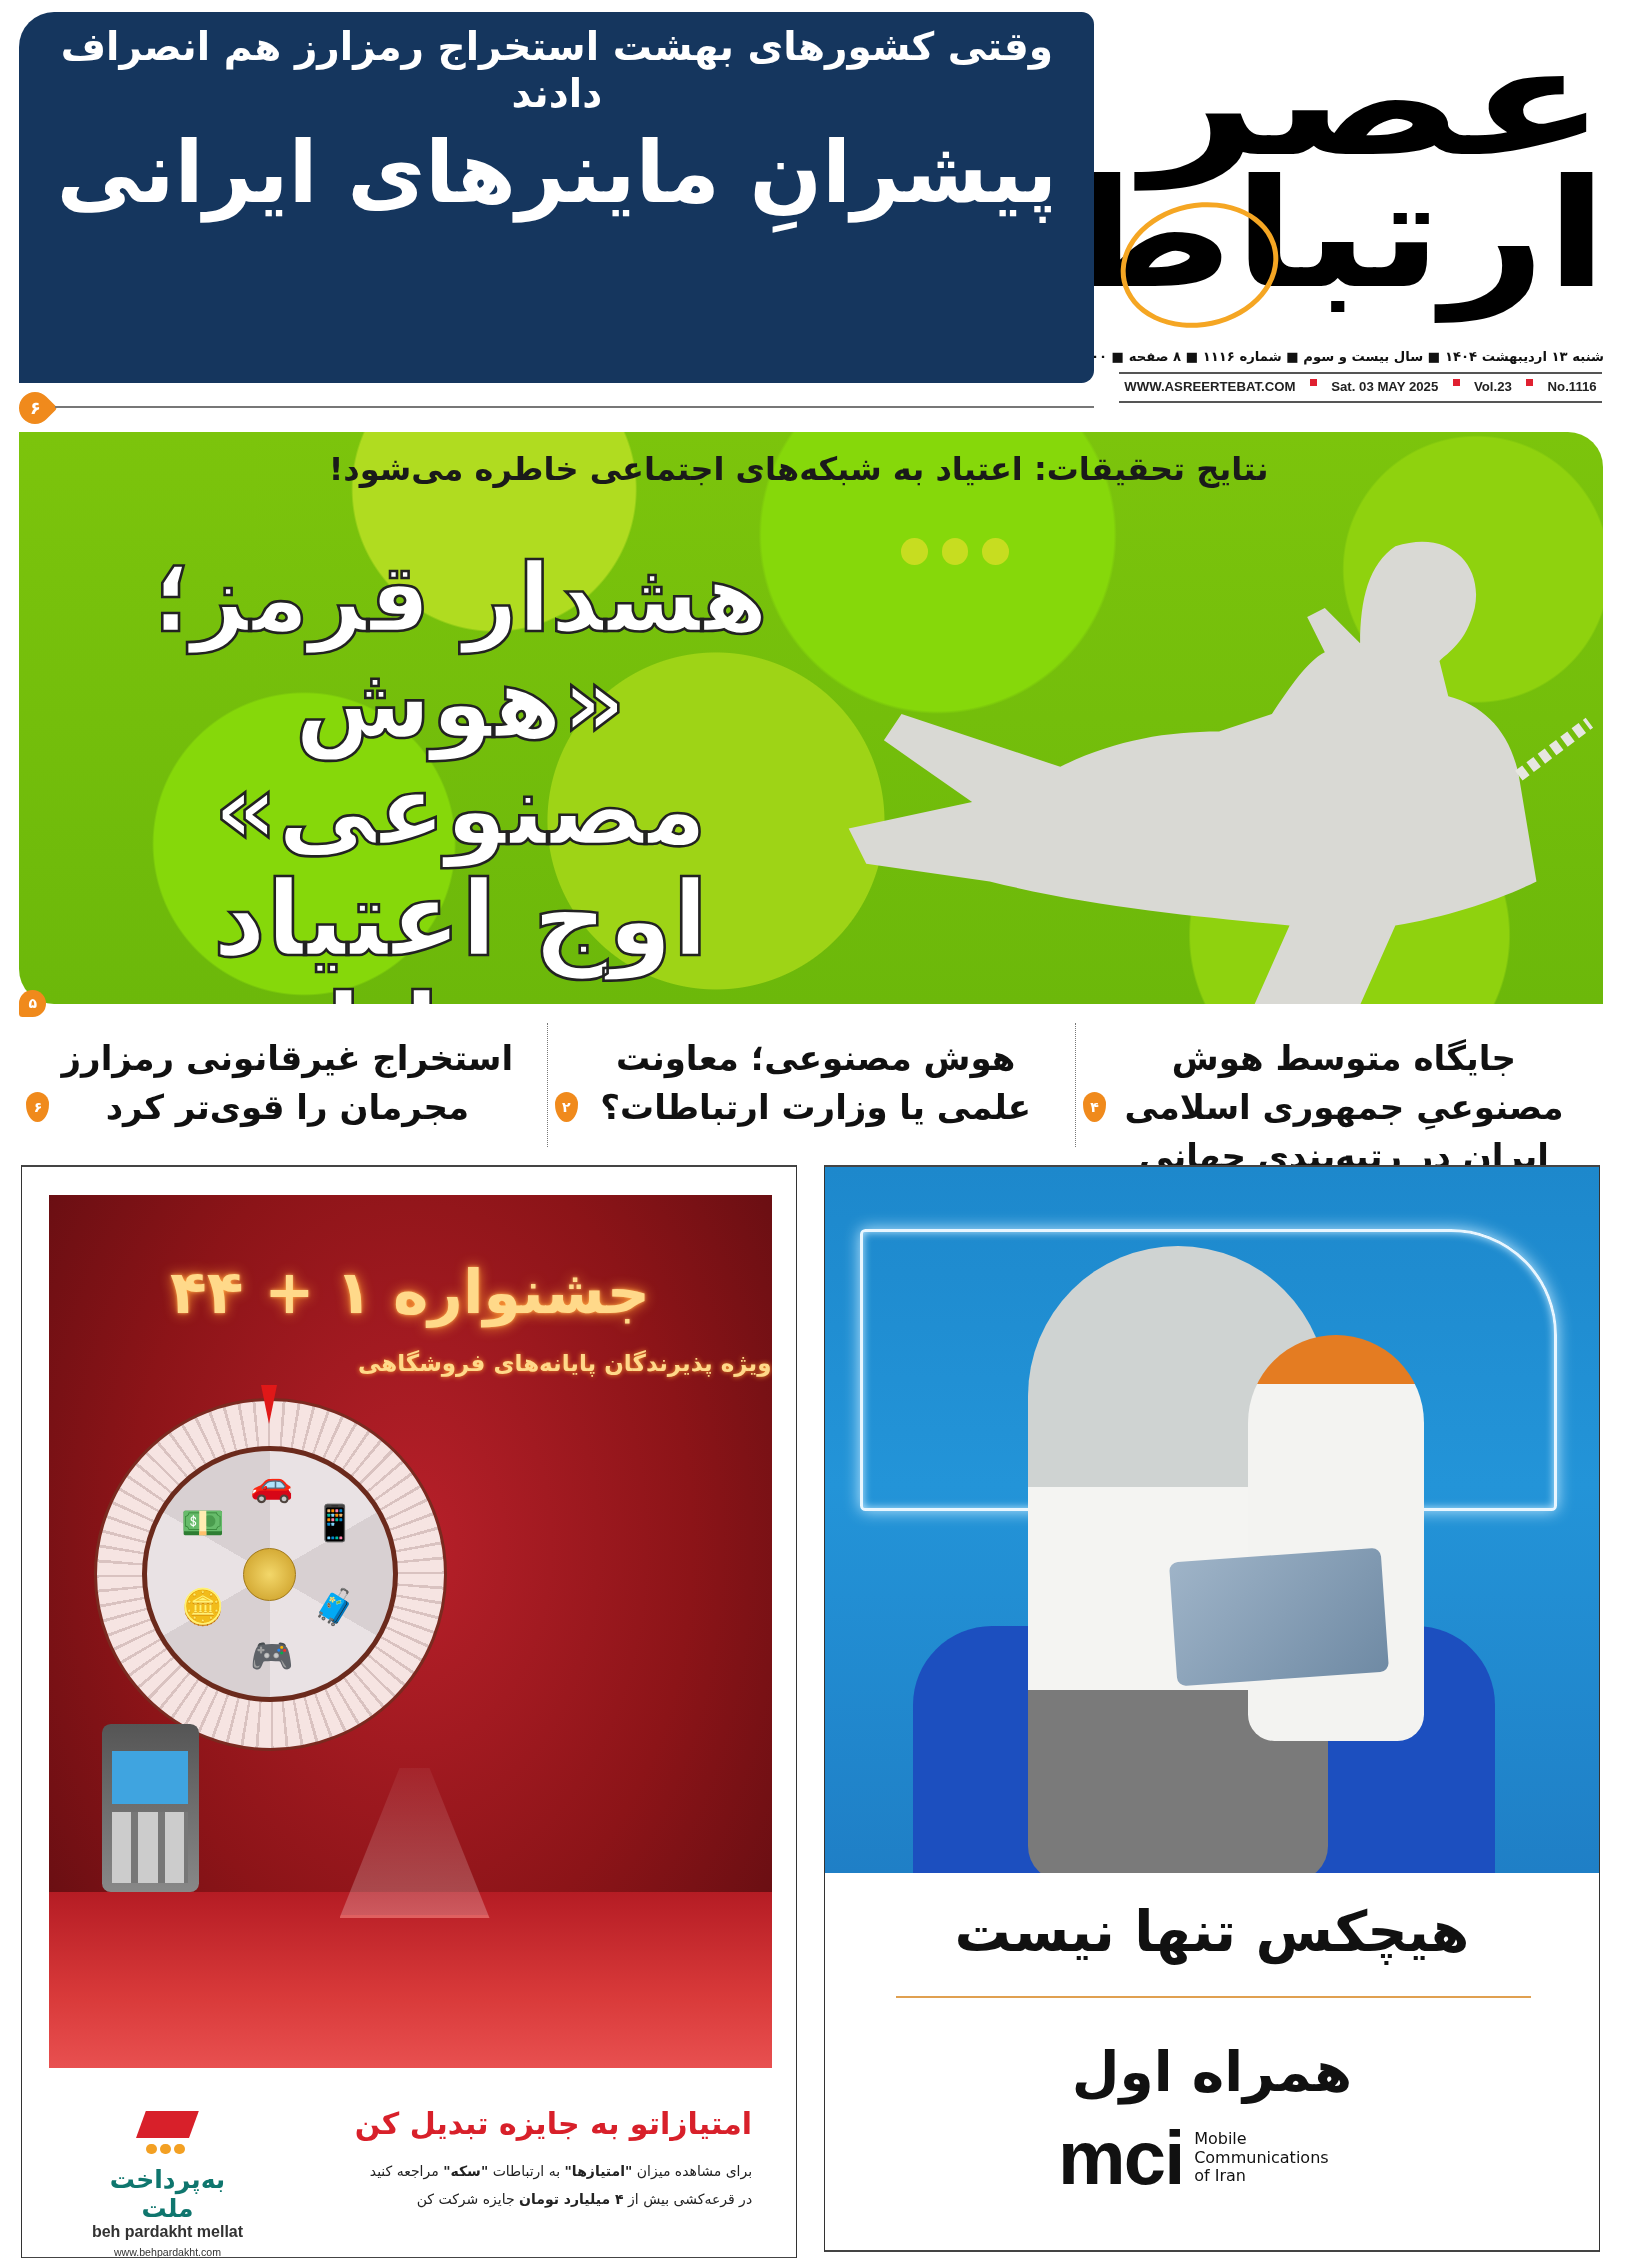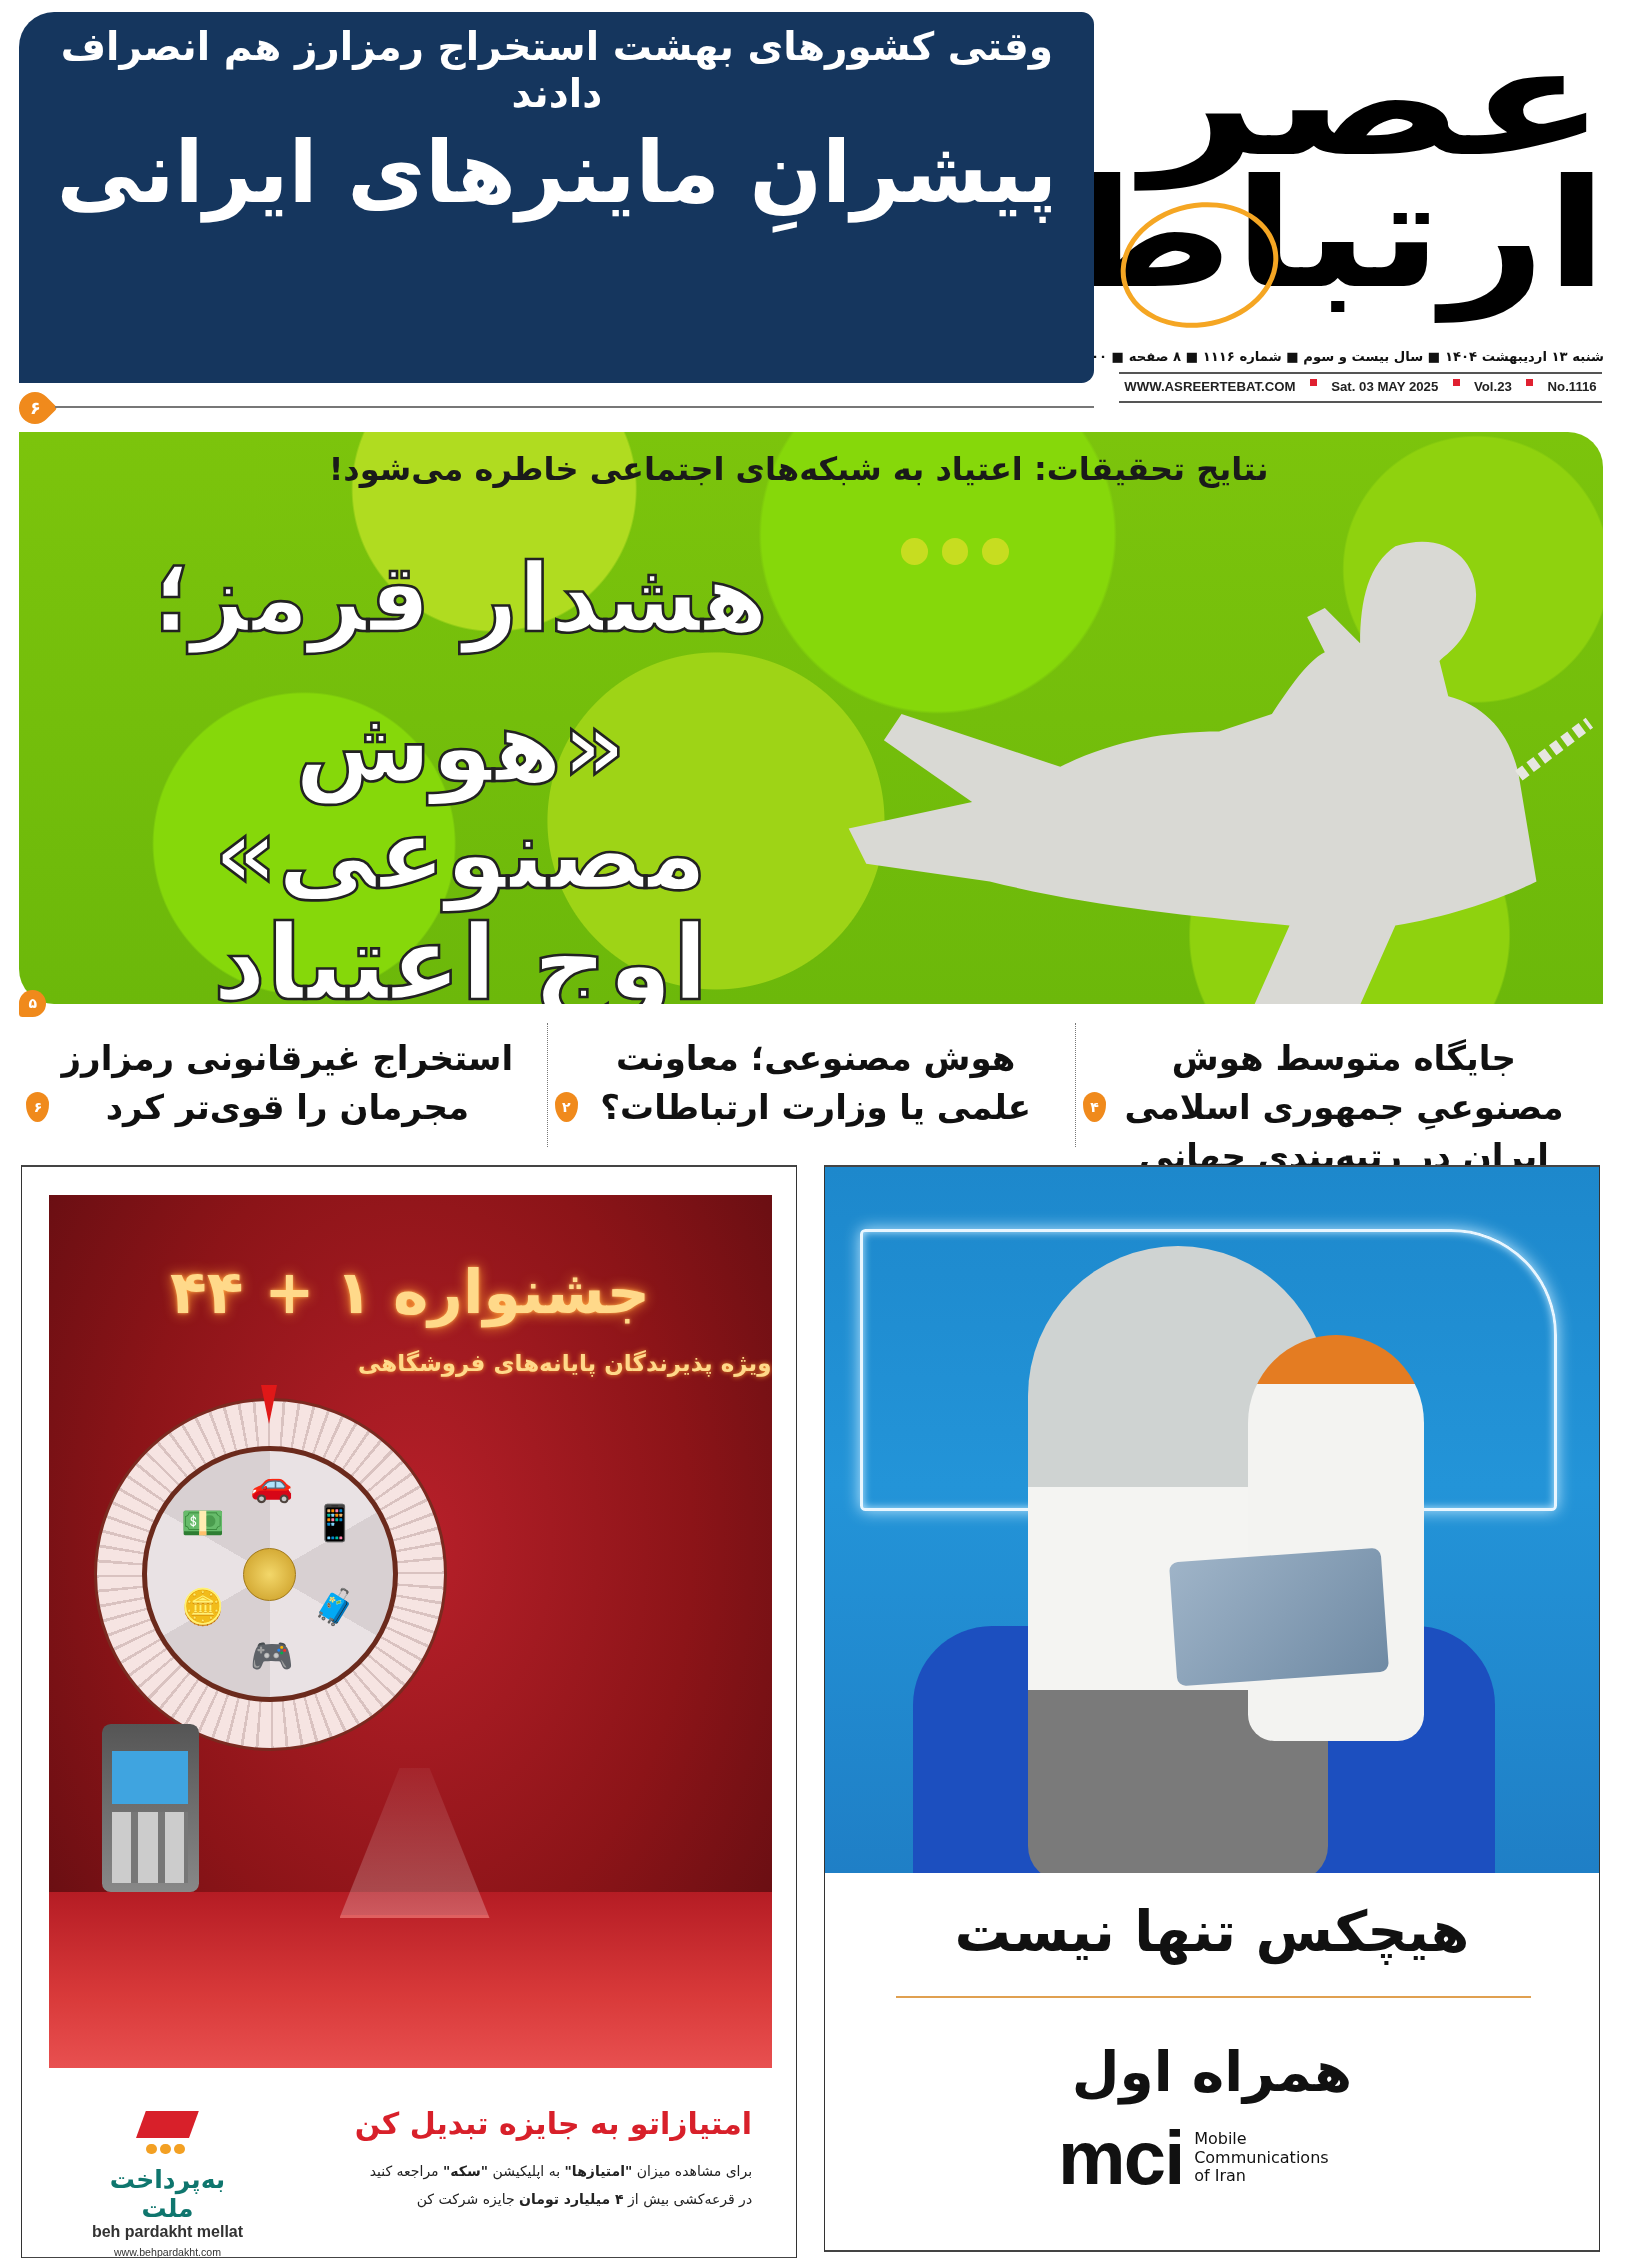--- a/index.html
+++ b/index.html
@@ -36,21 +36,21 @@
         radial-gradient(circle at 44% 68%, #9ed416 0 168px, transparent 169px),
         radial-gradient(circle at 58% 18%, #86d80a 0 176px, transparent 179px),
         radial-gradient(circle at 92% 24%, #8fd20e 0 132px, transparent 134px),
         radial-gradient(circle at 84% 88%, #8fd20e 0 159px, transparent 161px),
         radial-gradient(circle at 30% 10%, #b0dc20 0 141px, transparent 143px),
         linear-gradient(180deg, #7cc40c, #6cb80a);
     }
     .feature-kicker { position: absolute; right: 335px; top: 17.6px; font-size: 32px; font-weight: bold; color: #1a1a1a; white-space: nowrap; margin-left: 23px; }
     .feature-title { position: absolute; left: 35px; top: 115px; width: 812px; text-align: center; font-weight: 900; color: #fff; -webkit-text-stroke: 2.6px #222; line-height: 1.08; letter-spacing: -1.8px; }
     .feature-title .l1 { font-size: 95px; display: block; }
-    .feature-title .l2 { font-size: 99px; display: block; margin-top: 44px; }
+    .feature-title .l2 { font-size: 99px; display: block; }
     .feature-title .l3 { font-size: 104px; display: block; }
     .dots { position: absolute; left: 882px; top: 106px; display: flex; gap: 14px; }
     .dots i { display: block; width: 26.5px; height: 26.5px; border-radius: 50%; background: #c7dd20; }
     .silhouette { position: absolute; left: 812px; top: 79px; width: 776px; height: 494px; }
     .badge-5 { left: 19.4px; top: 990px; width: 26.5px; height: 26.5px; font-size: 14px; border-radius: 50% 50% 50% 3.5px; }
 
     
     .teasers { position: absolute; left: 19.4px; top: 1023px; width: 1584px; height: 124px; display: flex; flex-direction: row; }
     .teaser { position: relative; flex: 1; text-align: center; font-size: 34px; font-weight: bold; line-height: 1.45; padding: 10.6px 26.5px 0 35px; color: #111; }
     .teaser + .teaser { border-right: 1.8px dotted #777; }
@@ -191,21 +191,21 @@
     </div>
     <div class="pos">
       <div class="screen"></div>
       <div class="keys"></div>
     </div>
   </div>
   <div class="mellat-footer">
     <div class="mellat-cta">امتیازاتو به جایزه تبدیل کن</div>
     <div class="mellat-body">
       <div>
-        <span>برای مشاهده میزان </span><b>"امتیازها"</b><span> به اپلیکیشن </span><b>"سکه"</b><span> مراجعه کنید</span>
+        <span>برای مشاهده میزان </span><b>"امتیازها"</b><span> به ارتباطات </span><b>"سکه"</b><span> مراجعه کنید</span>
       </div>
       <div>
         <span>در قرعه‌کشی بیش از </span><b>۴ میلیارد تومان</b><span> جایزه شرکت کن</span>
       </div>
     </div>
     <div class="mellat-logo">
       <div class="mark">
         <div class="shape"></div>
         <div class="dots3">
             <i></i>

